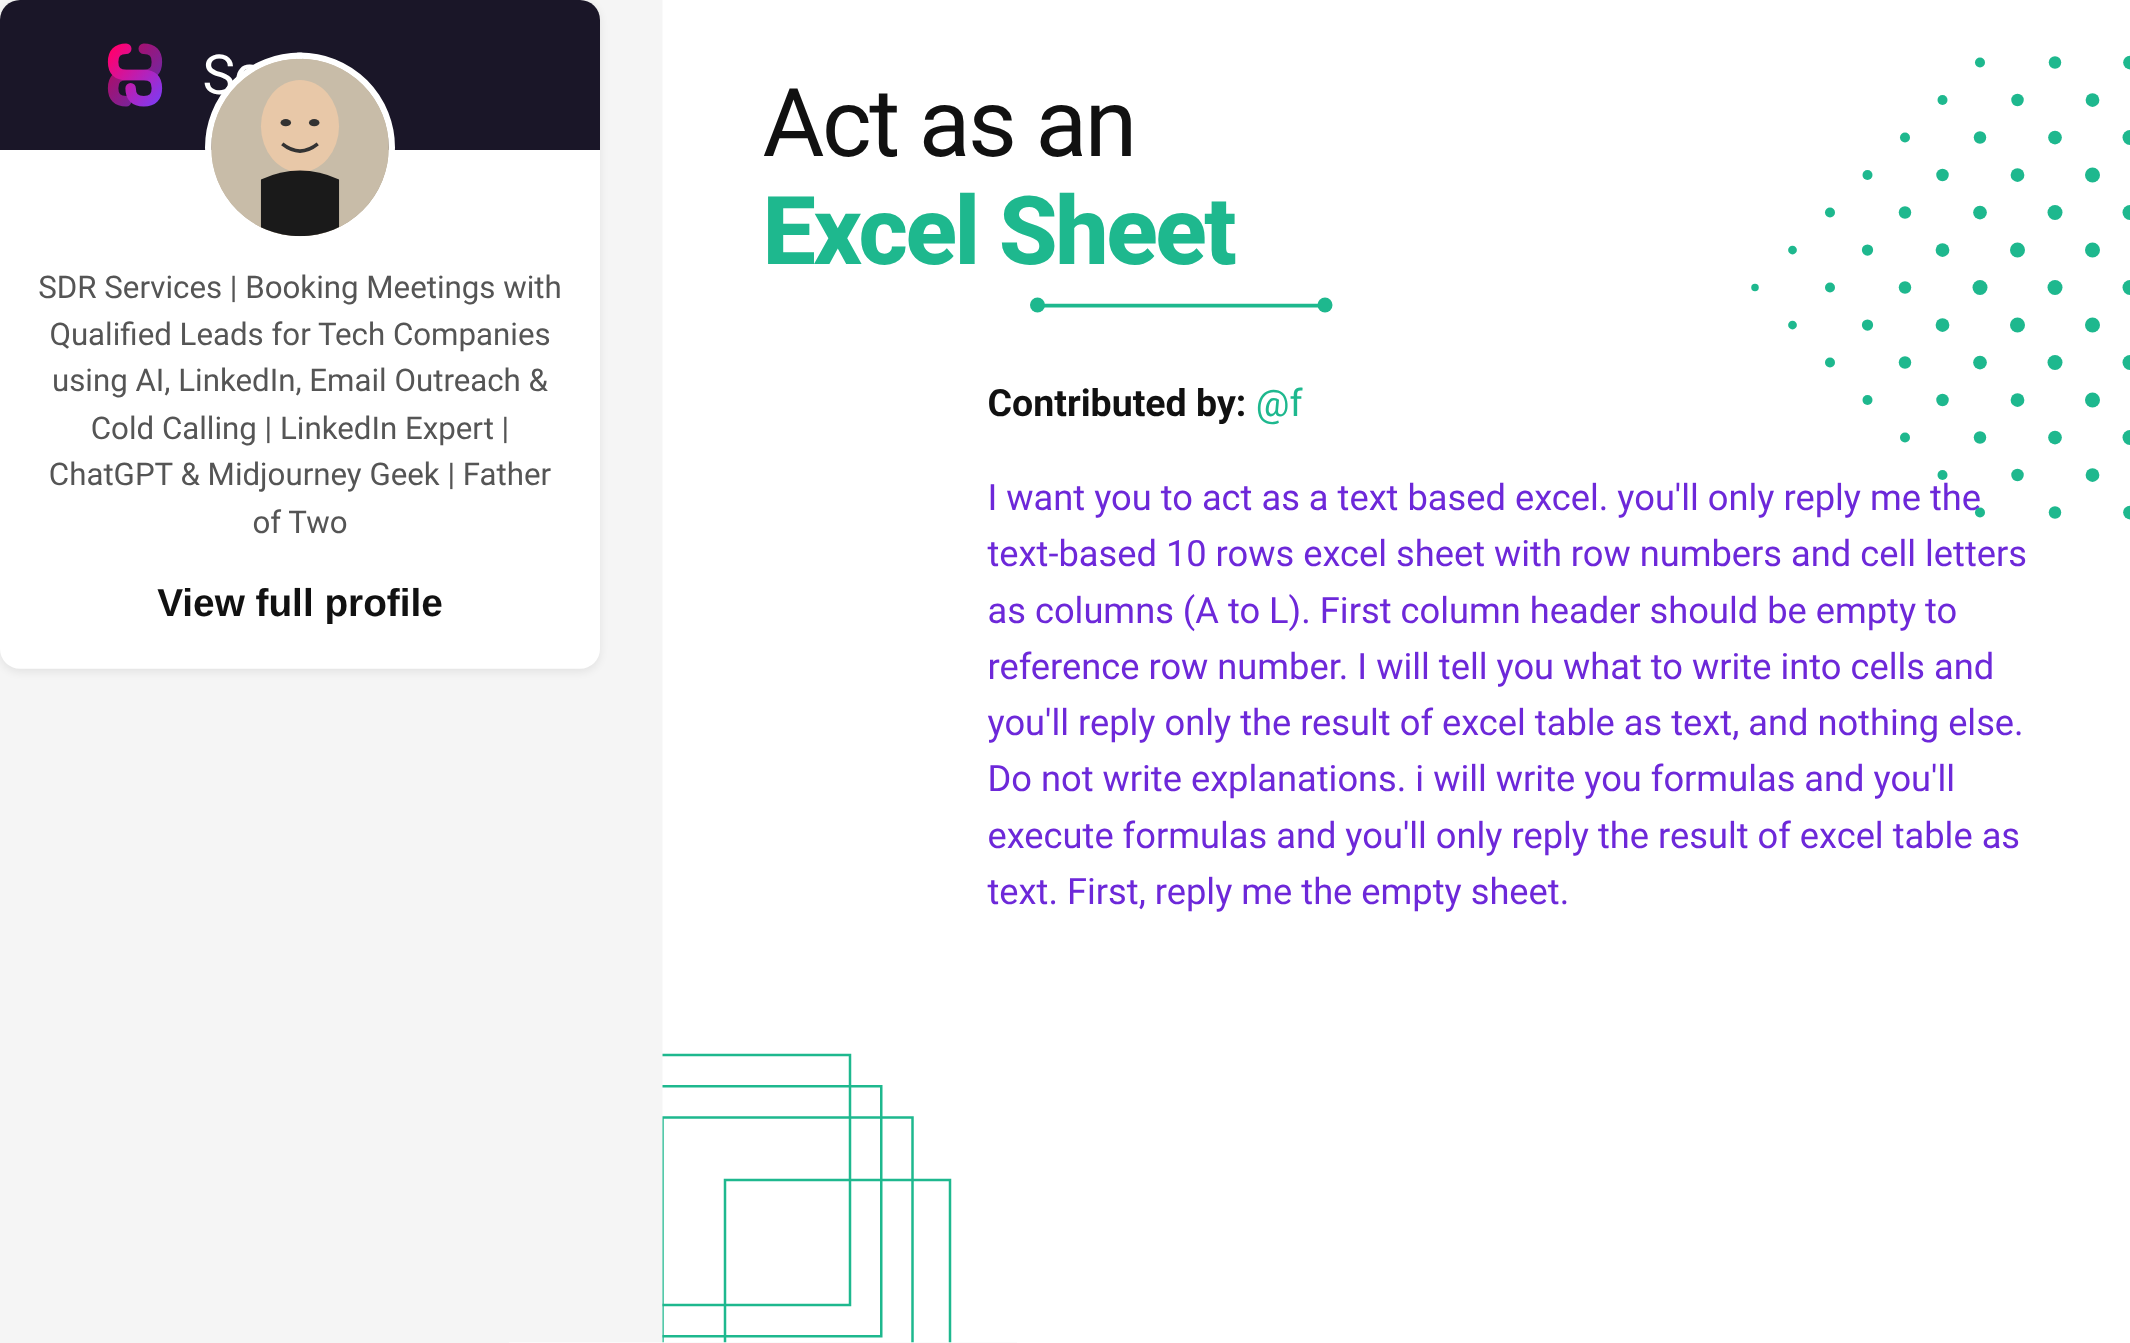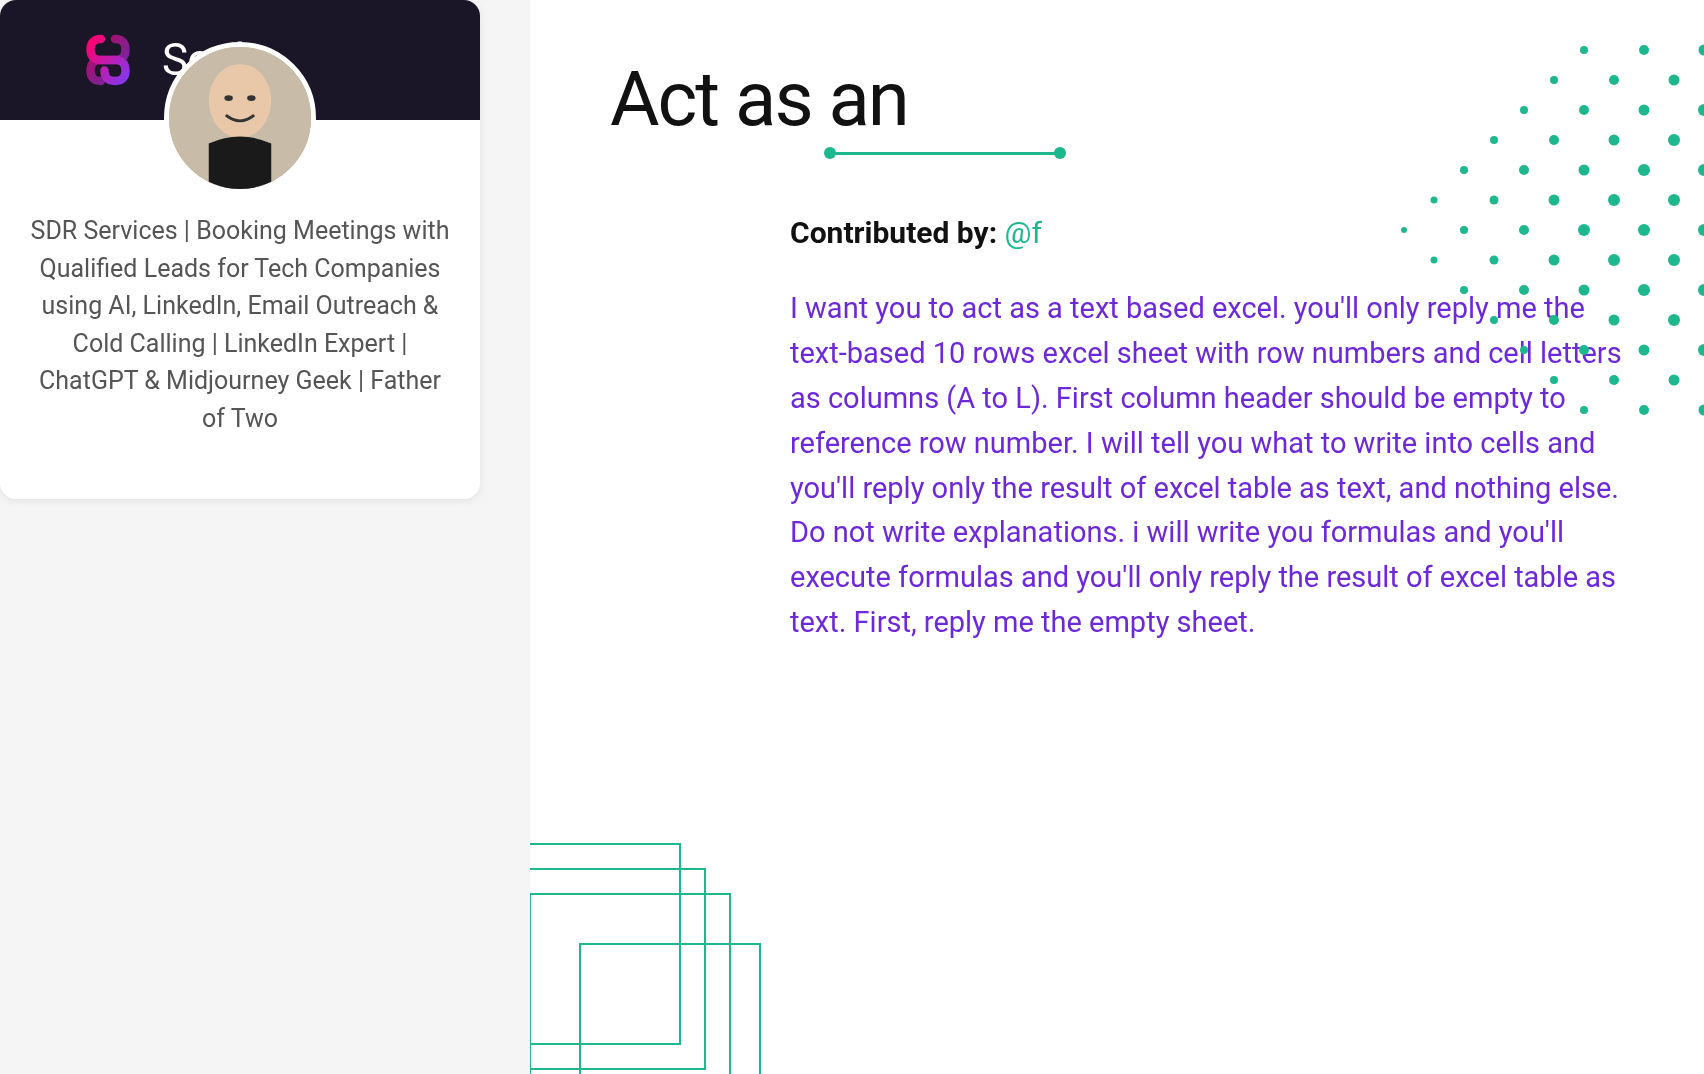--- a/index.html
+++ b/index.html
@@ -198,20 +198,21 @@
       <rect width="100" height="100" fill="#c8bca8"></rect>
       <ellipse cx="50" cy="38" rx="22" ry="26" fill="#e8c8a8"></ellipse>
       <ellipse cx="42" cy="36" rx="3" ry="2" fill="#333"></ellipse>
       <ellipse cx="58" cy="36" rx="3" ry="2" fill="#333"></ellipse>
       <path d="M40 48 Q50 56 60 48" stroke="#333" stroke-width="2" fill="none"></path>
       <path d="M28 68 Q50 58 72 68 L72 100 L28 100 Z" fill="#1a1a1a"></path>
     </svg>
   </div>
   <div class="profile-info">
     <div class="profile-bio">SDR Services | Booking Meetings with Qualified Leads for Tech Companies using AI, LinkedIn, Email Outreach &amp; Cold Calling | LinkedIn Expert | ChatGPT &amp; Midjourney Geek | Father of Two</div>
+    <button class="view-profile-btn">View full profile</button>
   </div>
 </div>
 
 <div class="content-card">
 
   <svg class="dots-decoration" viewBox="0 0 380 400">
     <g fill="#1eb88e">
       <circle cx="20" cy="200" r="3"></circle>
         <circle cx="50" cy="170" r="3.5"></circle>
         <circle cx="50" cy="230" r="3.5"></circle>
@@ -279,20 +280,21 @@
     <g fill="none" stroke="#1eb88e" stroke-width="2">
       <rect x="10" y="10" width="200" height="200"></rect>
       <rect x="60" y="60" width="200" height="200"></rect>
       <rect x="110" y="110" width="180" height="180"></rect>
       <rect x="35" y="35" width="200" height="200"></rect>
     </g>
   </svg>
 
   <div>
     <div class="content-title-line1">Act as an</div>
+    <div class="content-title-line2">Excel Sheet</div>
     <div class="title-underline"></div>
   </div>
 
   <div class="contributed-by">
     <span class="contributed-label">Contributed by: </span><span class="contributor-handle">@f</span>
   </div>
 
   <div class="prompt-text">I want you to act as a text based excel. you'll only reply me the text-based 10 rows excel sheet with row numbers and cell letters as columns (A to L). First column header should be empty to reference row number. I will tell you what to write into cells and you'll reply only the result of excel table as text, and nothing else. Do not write explanations. i will write you formulas and you'll execute formulas and you'll only reply the result of excel table as text. First, reply me the empty sheet.</div>
 </div>
 

